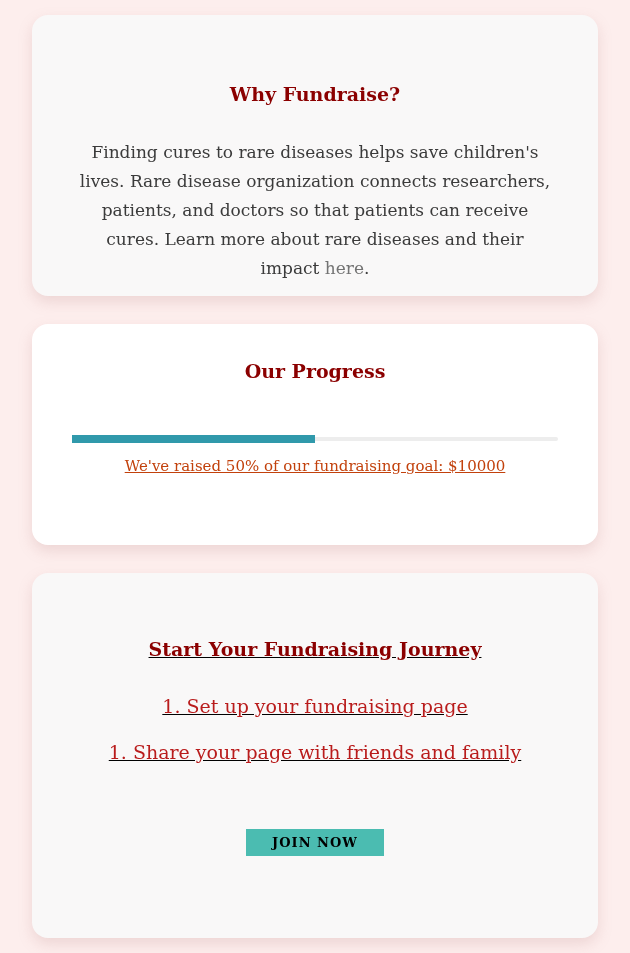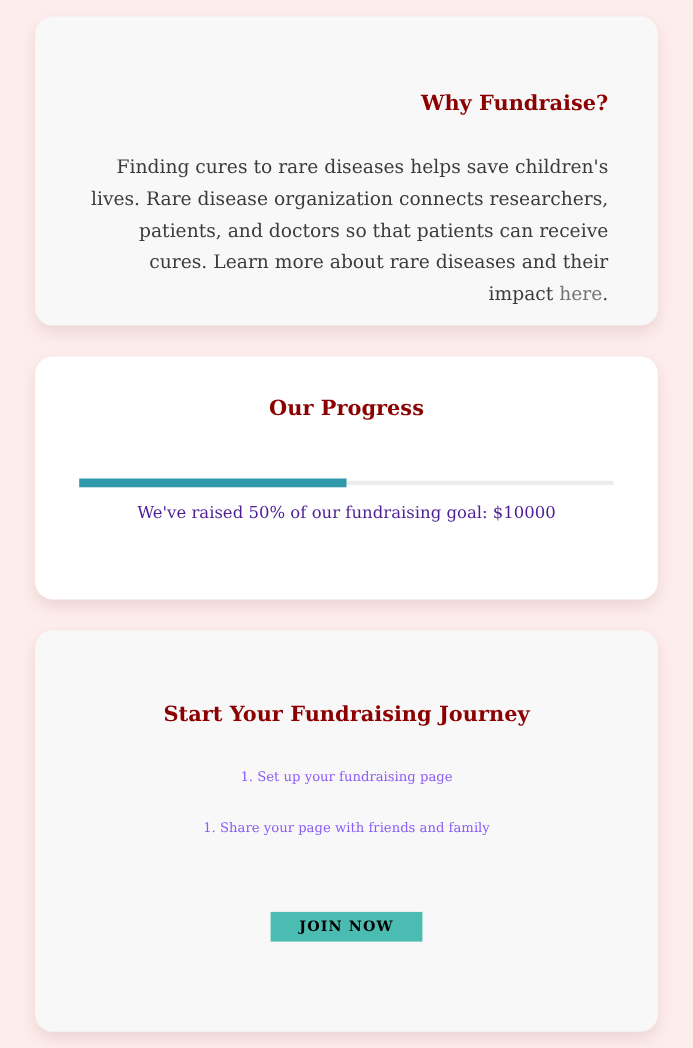--- a/index.html
+++ b/index.html
@@ -11,31 +11,31 @@
   }
   .card {
     border-radius: 16px;
     box-shadow: 0 6px 14px rgba(190, 140, 140, 0.25);
     text-align: center;
     margin-bottom: 28px;
     padding: 0 45px;
   }
   .card.light { background: #f9f8f8; }
   .card.white { background: #ffffff; }
-  .card:last-child { margin-bottom: 0; }
+  .card:last-child { margin-bottom: 0; text-decoration: underline; }
 
   h3.card-title {
     color: #8b0000;
     font-size: 19px;
     font-weight: bold;
     line-height: 1;
   }
 
   
-  .why-card { min-height: 281px; padding-top: 70px; text-align: right; }
+  .why-card { min-height: 281px; padding-top: 70px; }
   .why-text {
     margin: 34px auto 0;
     font-size: 17px;
     line-height: 29px;
     color: #3b3b3b;
     max-width: 480px;
   }
   .gold-link {
     color: #737373;
     text-decoration: none;
@@ -55,29 +55,30 @@
     position: absolute;
     left: 0;
     top: -2px;
     height: 8px;
     background: #3099ab;
     width: 0%;
   }
   .progress-caption {
     margin-top: 16px;
     font-size: 15px;
-    color: #4c1d95;
+    color: #c2410c;
+    text-decoration: underline;
   }
 
   
   .journey-card { min-height: 365px; padding-top: 67px; }
   .step {
-    font-size: 12px;
+    font-size: 19px;
     line-height: 22px;
-    color: #8b5cf6;
+    color: #b91c1c;
   }
   .step:first-of-type { margin-top: 36px; }
   .step + .step { margin-top: 24px; }
   .join-btn {
     margin-top: 66px;
     display: inline-block;
     background: #4bbcb1;
     color: #000000;
     border: none;
     font-family: "DejaVu Serif", "Liberation Serif", serif;

